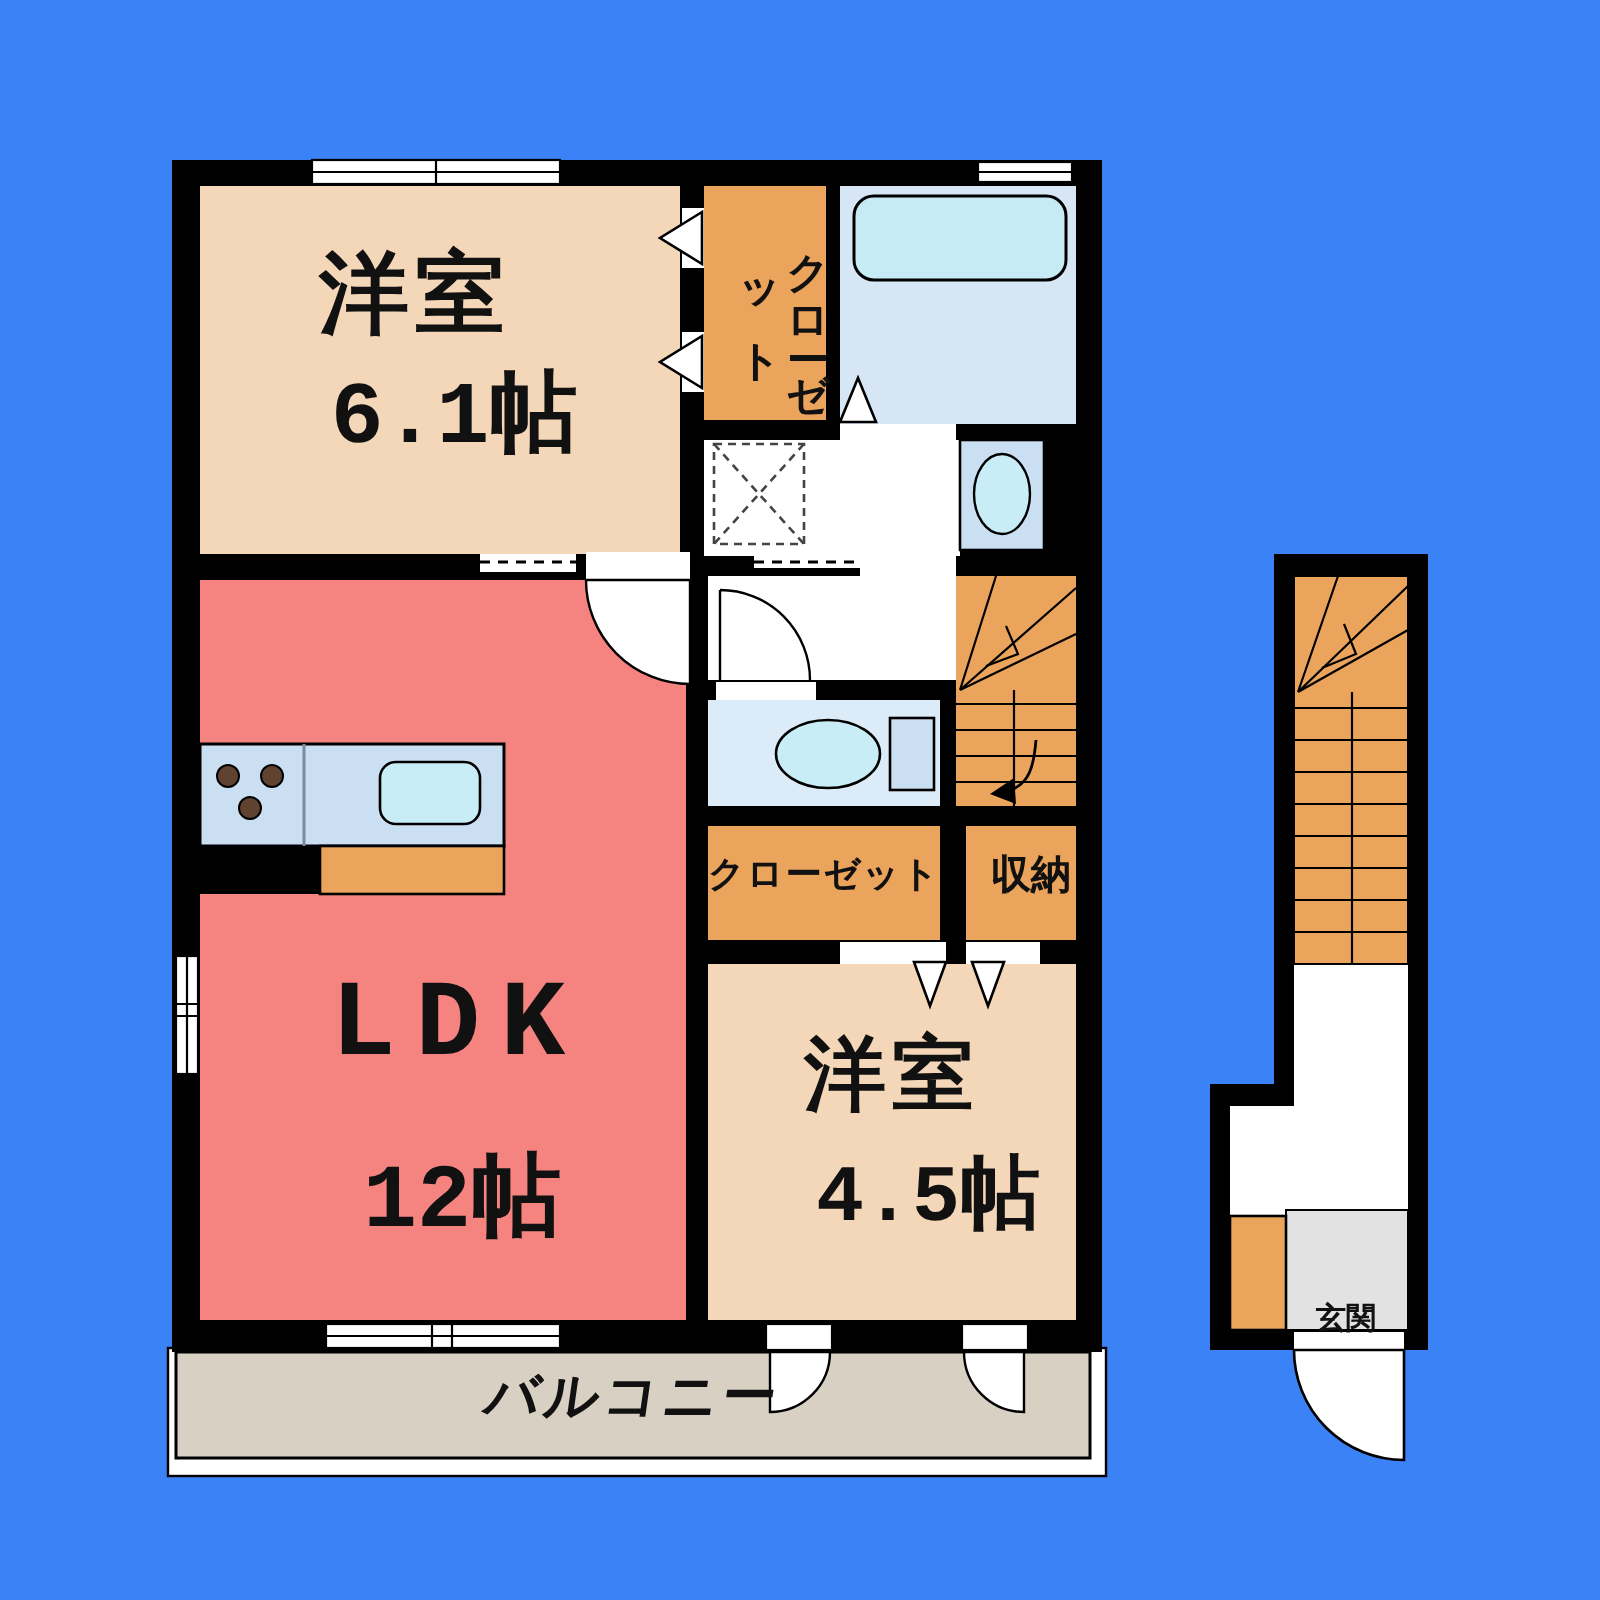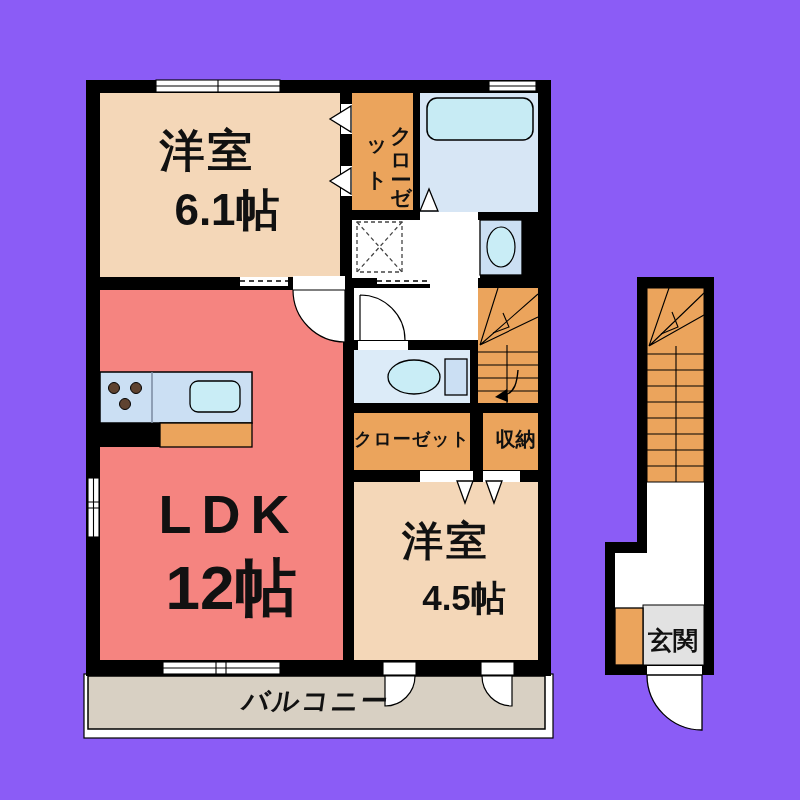--- a/index.html
+++ b/index.html
@@ -1,17 +1,17 @@
 <!DOCTYPE html>
 <html><head>
 <meta charset="utf-8">
 <style>
   html,body{margin:0;padding:0;background:#ffffff;}
-  #canvas{position:relative;width:800px;height:800px;background:#8b5cf6;overflow:hidden;
-          font-family:Liberation Sans, sans-serif;}
+  #canvas{position:relative;width:800px;height:800px;background:#3b82f6;overflow:hidden;
+          font-family:Liberation Mono, monospace;}
   #canvas svg{position:absolute;left:0;top:0;}
   .lbl{position:absolute;color:#111;font-weight:bold;text-align:center;line-height:1.05;
        white-space:nowrap;pointer-events:none;}
   .lbl-vert{writing-mode:vertical-rl;text-orientation:mixed;white-space:normal;
             letter-spacing:4px;line-height:1.15;}
   .skew{transform:skewX(-8deg);}
 </style>
 </head>
 <body>
 
@@ -140,24 +140,24 @@
   <rect x="647" y="666" width="55" height="9" fill="#ffffff"></rect>
   <path d="M702 675 L702 730 A55 55 0 0 1 647 675 Z" fill="#ffffff" stroke="#000" stroke-width="1.3"></path>
 </svg>
 
 <div class="lbl" style="left:100px;top:127px;width:215px;font-size:45px;letter-spacing:3px;">洋室</div>
 <div class="lbl" style="left:100px;top:187px;width:220px;font-size:44px;padding-left:17px;">6.1帖</div>
 
 <div class="lbl lbl-vert" style="left:352px;top:100px;width:61px;height:112px;font-size:21px;">クローゼット</div>
 
 <div class="lbl" style="left:100px;top:486px;width:258px;font-size:54px;letter-spacing:10px;">LDK</div>
-<div class="lbl" style="left:100px;top:555px;width:262px;font-size:62px;">12帖</div>
+<div class="lbl" style="left:100px;top:578px;width:262px;font-size:45px;">12帖</div>
 
 <div class="lbl" style="left:354px;top:520px;width:184px;font-size:41px;letter-spacing:3px;">洋室</div>
-<div class="lbl" style="left:354px;top:580px;width:220px;font-size:35px;">4.5帖</div>
+<div class="lbl" style="left:354px;top:580px;width:220px;font-size:40px;">4.5帖</div>
 
 <div class="lbl" style="left:354px;top:430px;width:116px;font-size:18px;letter-spacing:1px;">クローゼット</div>
 <div class="lbl" style="left:483px;top:429px;width:65px;font-size:20px;">収納</div>
 
 <div class="lbl skew" style="left:196px;top:687px;width:240px;font-size:27px;letter-spacing:2px;">バルコニー</div>
 
-<div class="lbl" style="left:643px;top:627px;width:60px;font-size:25px;">玄関</div>
+<div class="lbl" style="left:643px;top:653px;width:60px;font-size:15px;">玄関</div>
 </div>
 
 </body></html>

